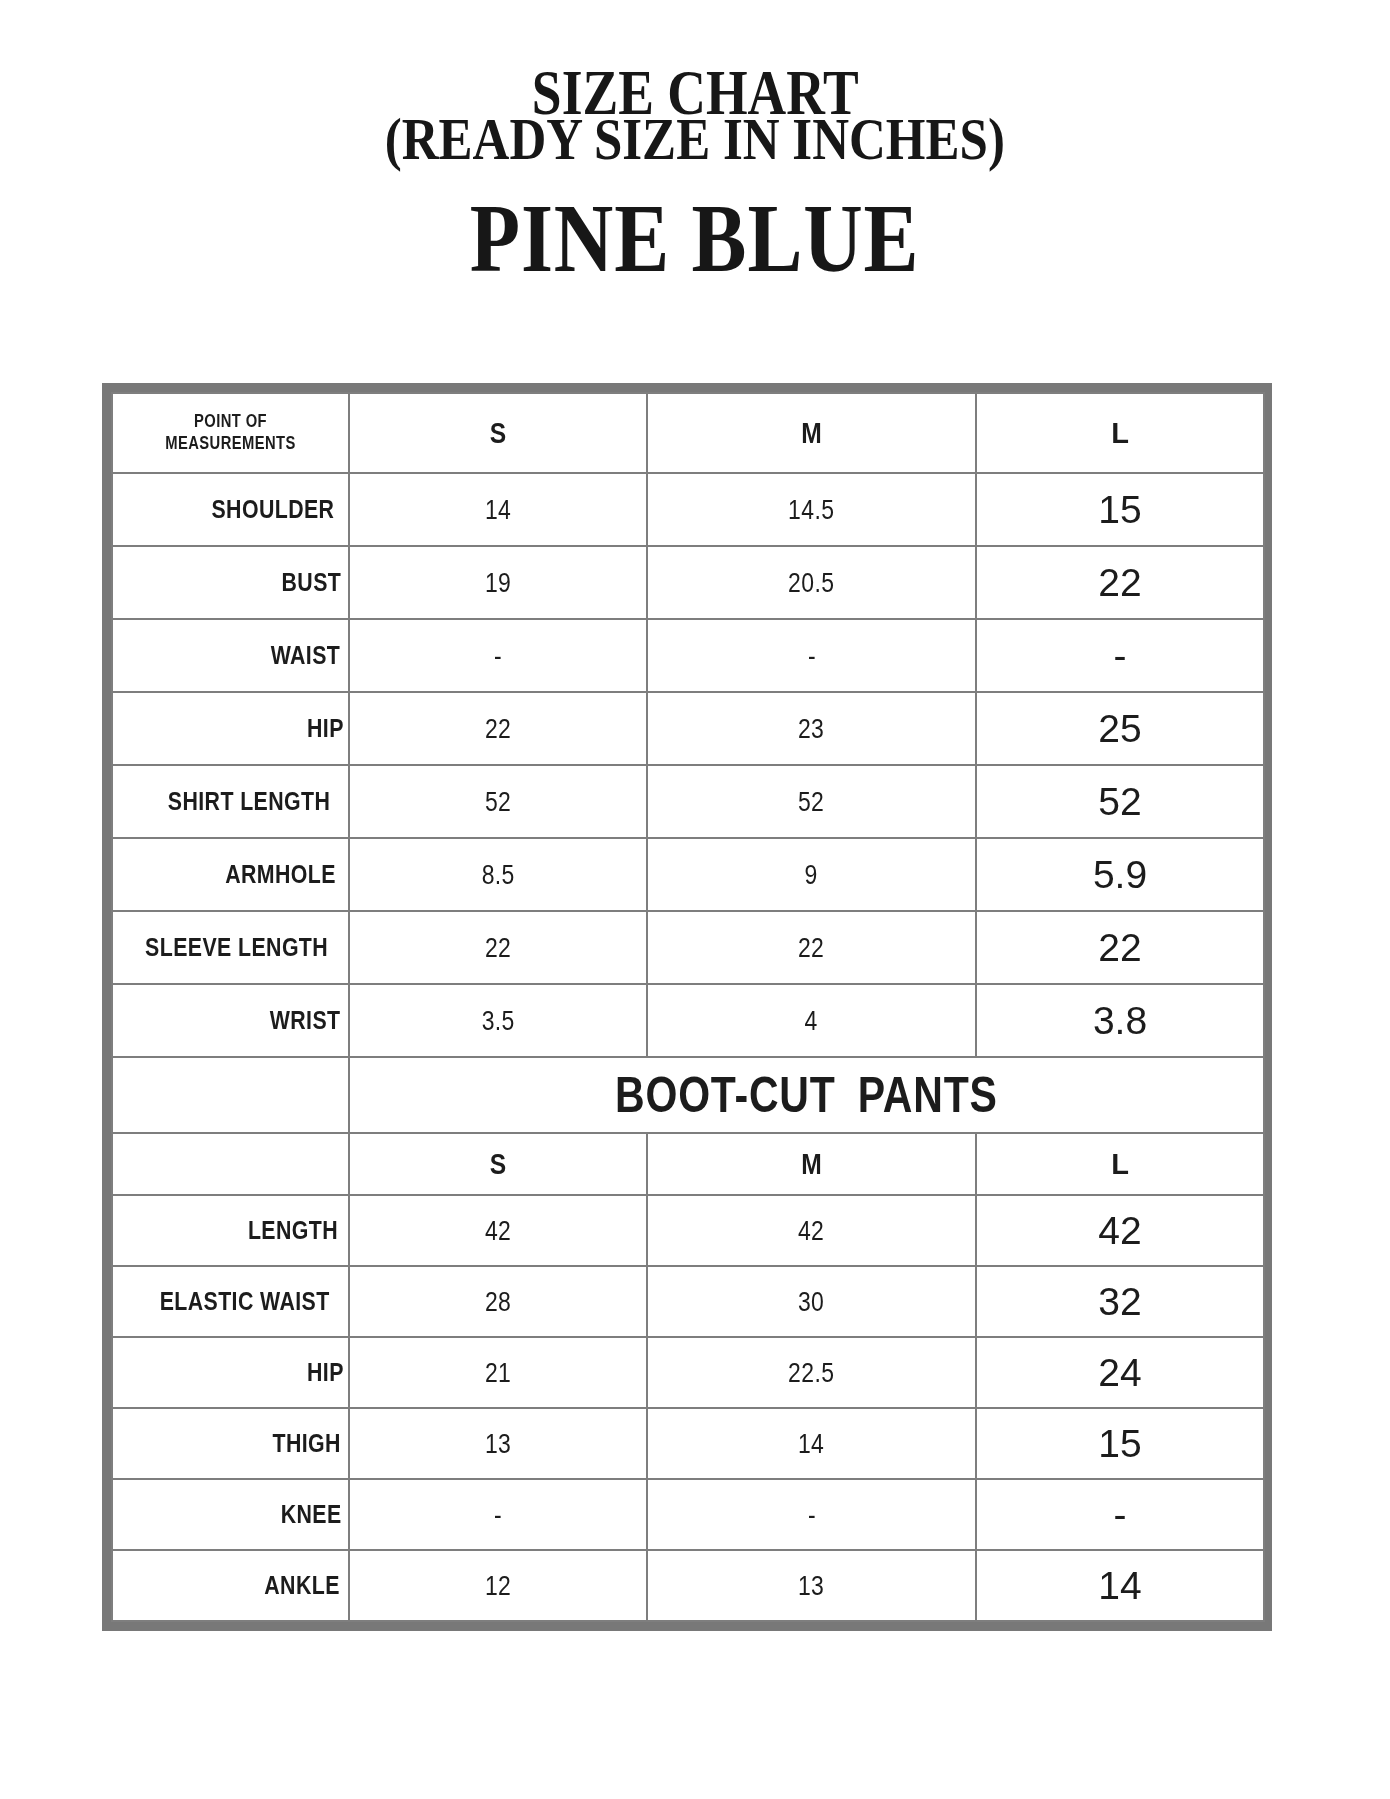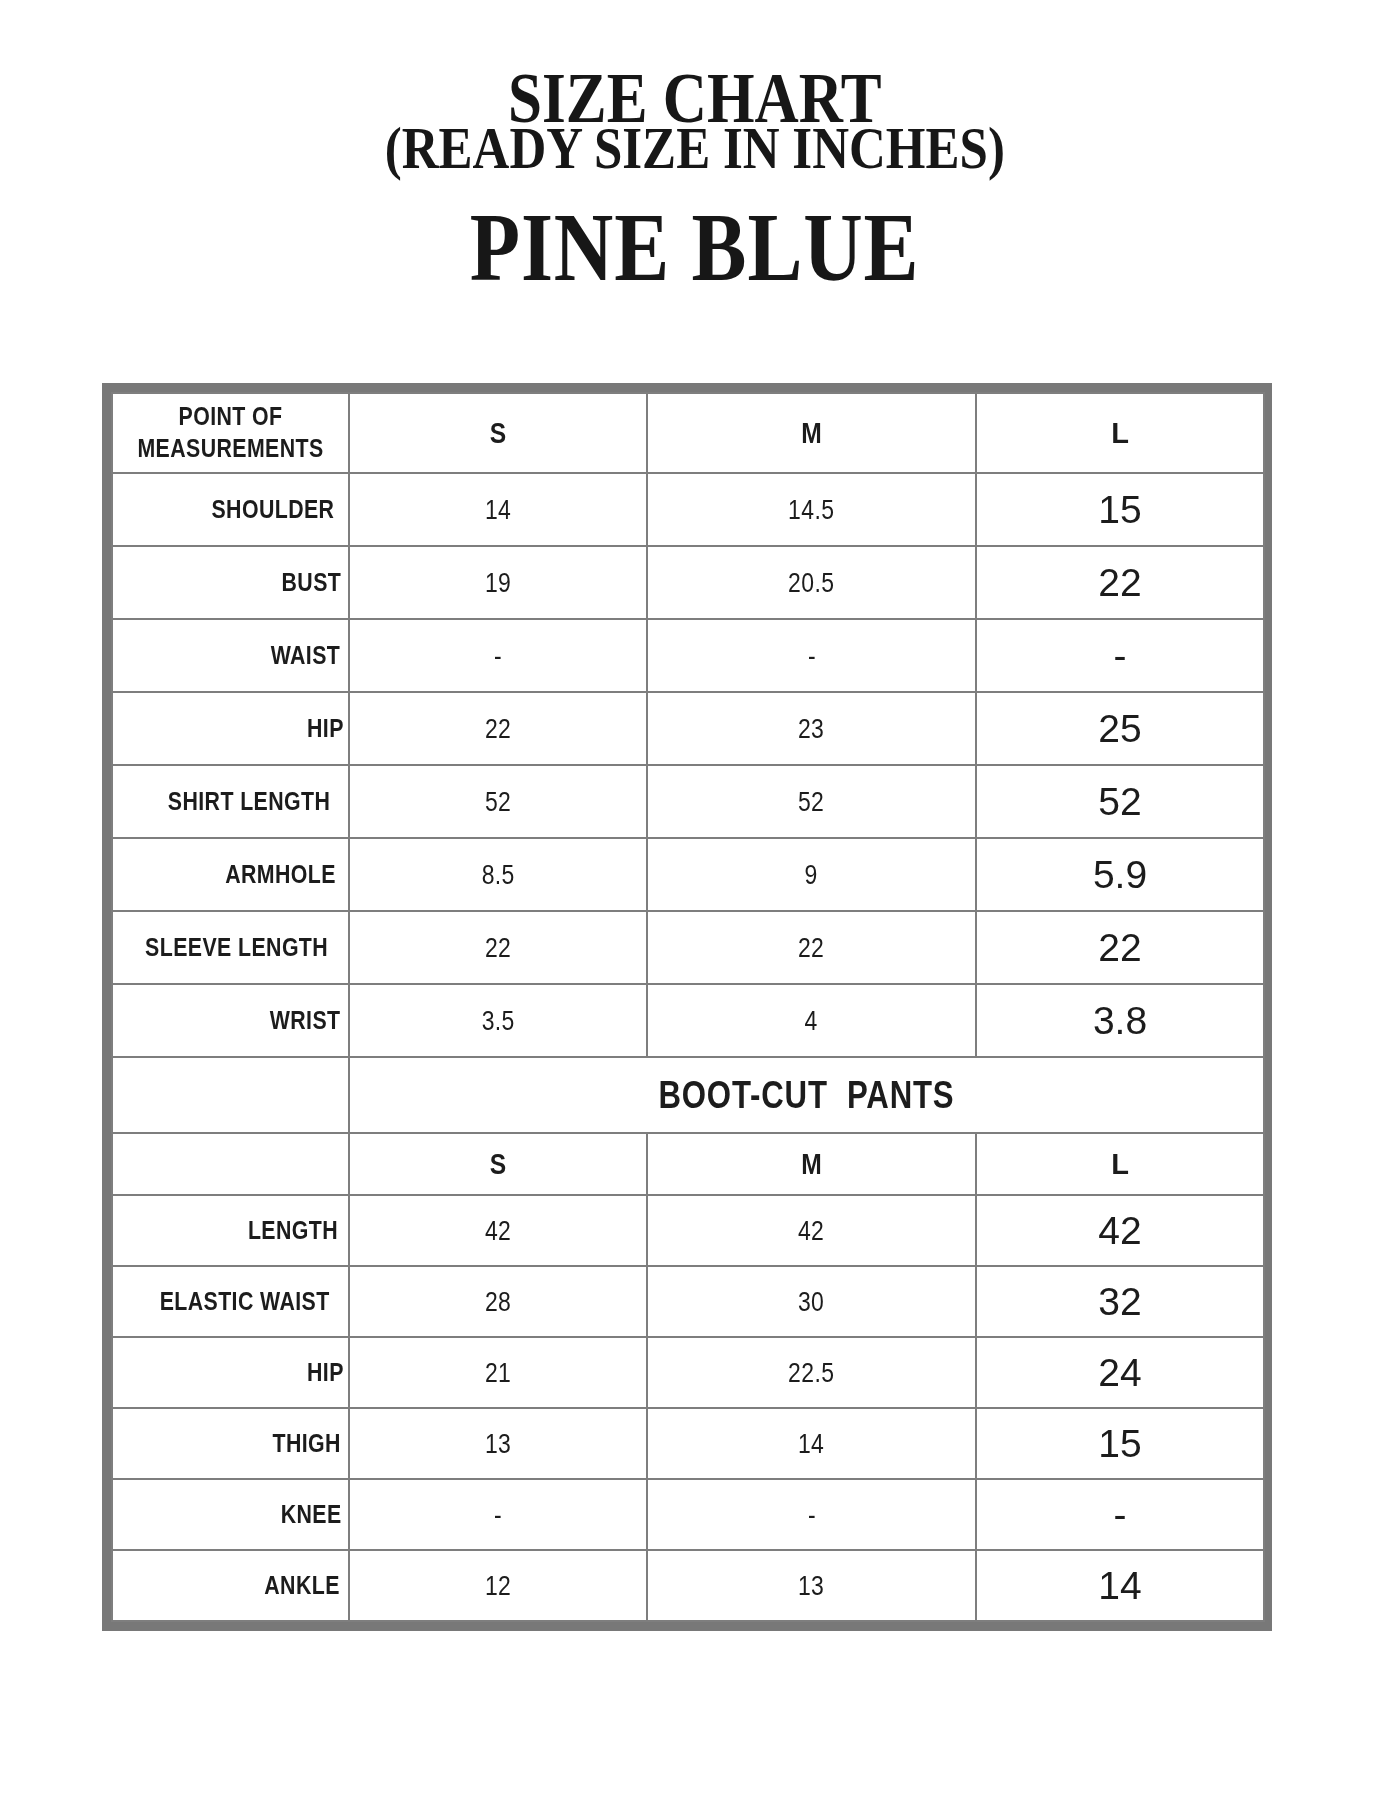--- a/index.html
+++ b/index.html
@@ -19,21 +19,21 @@
     position: absolute;
     top: 0; left: 0;
     width: 100%;
     text-align: center;
     font-family: "Liberation Serif", serif;
     font-weight: bold;
     color: #171717;
   }
   .title-line { line-height: 1; white-space: nowrap; }
   .t-stretch { display: inline-block; transform: scaleX(0.85); transform-origin: 50% 50%; }
-  .t1 { font-size: 72px; margin-top: 62px; }
+  .t1 { font-size: 63px; margin-top: 62px; }
   .t2 { font-size: 60px; margin-top: -16px; }
   .t3 { font-size: 97px; margin-top: 21px; letter-spacing: 1px; }
 
   
   .table-wrap {
     position: absolute;
     left: 102px;
     top: 383px;
     width: 1170px;
     border: 9px solid #787878;
@@ -53,26 +53,26 @@
   }
   tr.r-hdr   { height: 80px; }
   tr.r-shirt { height: 73px; }
   tr.r-sec   { height: 76px; }
   tr.r-sizes { height: 62px; }
   tr.r-pants { height: 71px; }
 
   .cond { display: inline-block; transform: scaleX(0.82); transform-origin: 50% 50%; }
 
   .lbl      { font-weight: bold; font-size: 26px; line-height: 1.2; letter-spacing: 0.5px; text-align: right; }
-  .hdr-lbl  { font-weight: bold; font-size: 26px; line-height: 1.22; letter-spacing: 0.5px; }
+  .hdr-lbl  { font-weight: bold; font-size: 18px; line-height: 1.22; letter-spacing: 0.5px; }
   .size-h   { font-weight: bold; font-size: 30px; }
   .val      { font-size: 28px; font-weight: normal; letter-spacing: 0.5px; }
   .val-l    { font-size: 39px; font-weight: normal; }   
   .size-h-l { font-weight: bold; font-size: 29px; }      
-  .sec-title{ font-weight: bold; font-size: 38px; letter-spacing: 1px; word-spacing: 12px; }
+  .sec-title{ font-weight: bold; font-size: 50px; letter-spacing: 1px; word-spacing: 12px; }
 </style>
 </head>
 <body>
 
 <div class="title-block">
   <div class="title-line t1"><span class="t-stretch">SIZE CHART</span></div>
   <div class="title-line t2"><span class="t-stretch">(READY SIZE IN INCHES)</span></div>
   <div class="title-line t3"><span class="t-stretch">PINE BLUE</span></div>
 </div>
 

